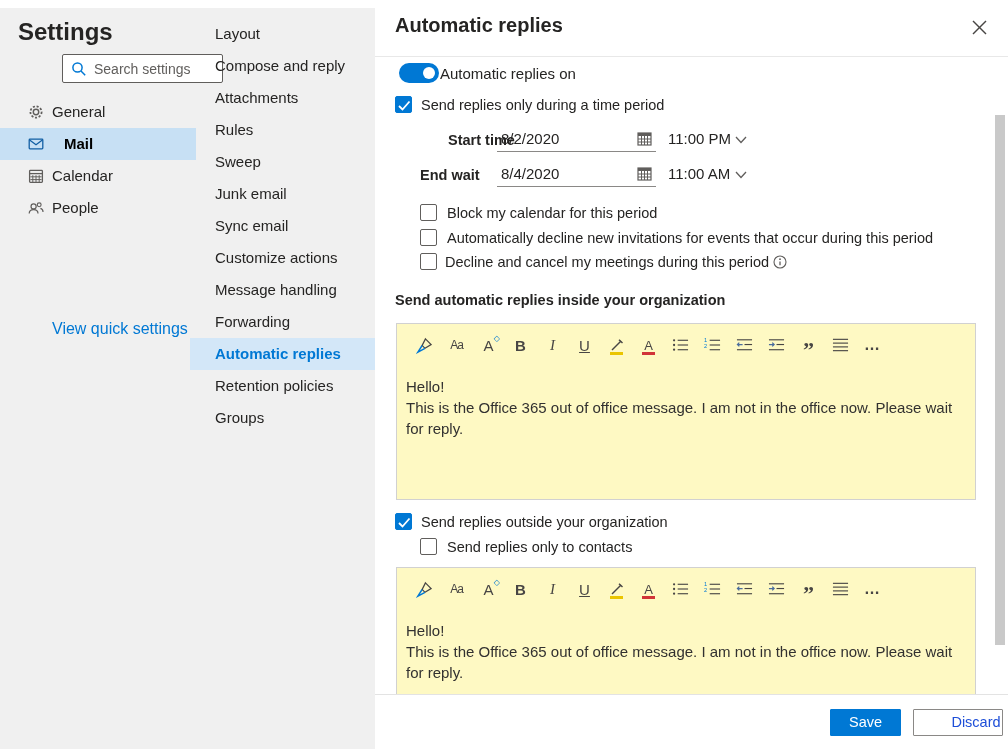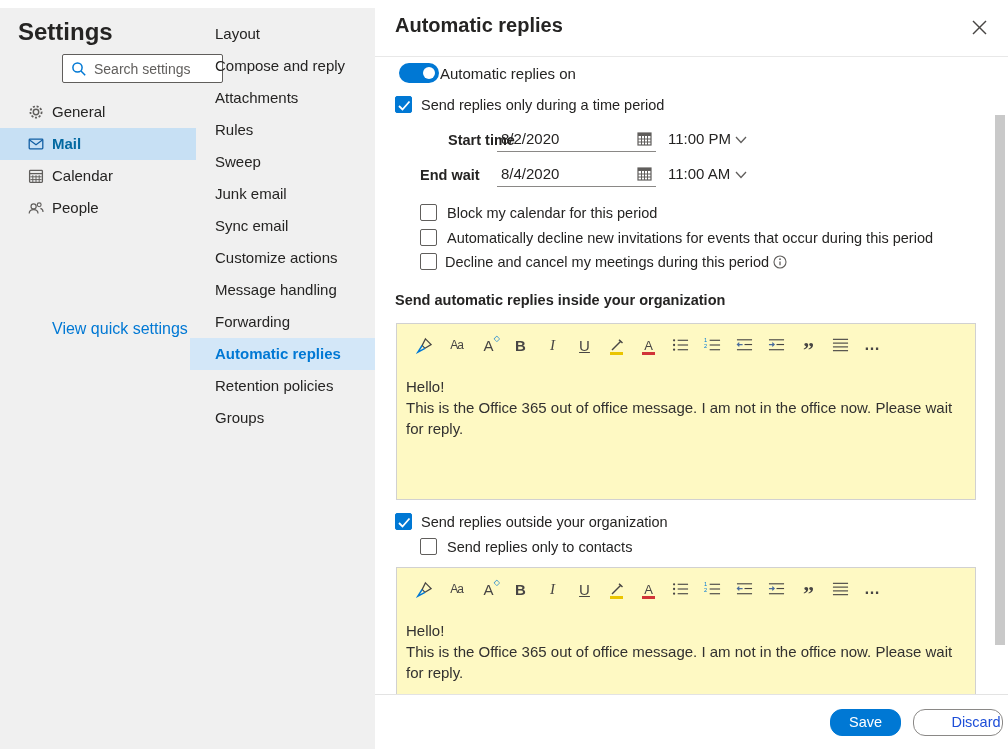--- a/index.html
+++ b/index.html
@@ -16,21 +16,21 @@
   .search-box input { width:100%; height:100%; border:1px solid #605e5c; border-radius:2px; background:#fff;
     padding:0 6px 0 31px; font-family:"Liberation Sans",sans-serif; font-size:14px; color:#252423; outline:none; }
   .search-box input::placeholder { color:#605e5c; }
   .search-icon { position:absolute; left:9px; top:7px; width:16px; height:16px; }
 
   .nav { position:absolute; left:0; top:88px; width:196px; }
   .nav-item { position:relative; height:32px; width:196px; cursor:pointer; }
   .nav-item.selected { background:#c7e0f4; }
   .nav-icon { position:absolute; left:28px; top:8px; width:16px; height:16px; }
   .nav-label { position:absolute; left:52px; top:7px; font-size:15px; color:#252423; }
-  .nav-item.selected .nav-label { color:#0369a1; font-weight:700; }
+  .nav-item.selected .nav-label { color:#000000; font-weight:700;margin-left:12px; }
   .quick-link { position:absolute; left:52px; top:224px; font-size:16px; color:#0078d4; cursor:pointer; }
 
   .categories { position:absolute; left:190px; top:10px; width:185px; }
   .cat-item { height:32px; line-height:32px; padding-left:25px; font-size:15px; color:#252423; cursor:pointer; width:185px; }
   .cat-item.selected { background:#d3e7f8; color:#0078d4; font-weight:700; }
 
   
   .panel { position:absolute; left:375px; top:0; width:633px; height:749px; background:#fff; }
   .panel-title { position:absolute; left:20px; top:14px; font-size:20px; font-weight:700; color:#252423; }
   .close-btn { position:absolute; left:596px; top:19px; width:17px; height:17px; cursor:pointer; }
@@ -70,21 +70,21 @@
   .tb-bar.red { background:#d13438; }
   .tb-sup { position:absolute; right:-3px; top:-2px; font-size:8px; color:#0078d4; }
   .tb-glyph-quote { font-family:"Liberation Serif",serif; font-size:22px; font-weight:700; line-height:8px; padding-top:10px; }
   .tb-glyph-more { font-size:16px; font-weight:700; letter-spacing:1px; }
   .editor-content { padding:16px 9px 0 9px; font-size:15px; line-height:21px; color:#323130; cursor:text; }
 
   .scroll-thumb { position:absolute; left:995px; top:115px; width:10px; height:530px; background:#c9c9c9; cursor:grab; }
 
   .footer { position:absolute; left:375px; top:694px; width:633px; height:55px; background:#fff; border-top:1px solid #e3e3e3; }
   .btn { position:absolute; top:14px; height:27px; font-family:"Liberation Sans",sans-serif; font-size:14.5px;
-         border-radius:12px; cursor:pointer; text-align:center; line-height:25px; }
+         border-radius:1px; cursor:pointer; text-align:center; line-height:25px; }
   .btn-save { left:455px; width:71px; background:#0078d4; border:1px solid #0078d4; color:#fff; }
   .btn-discard { left:538px; width:90px; background:#fff; border:1px solid #8a8886; color:#1d4ed8;padding-left:36px; }
 </style>
 </head>
 <body>
 
 <div class="app">
 
   <div class="left-region">
     <div class="settings-title">Settings</div>

